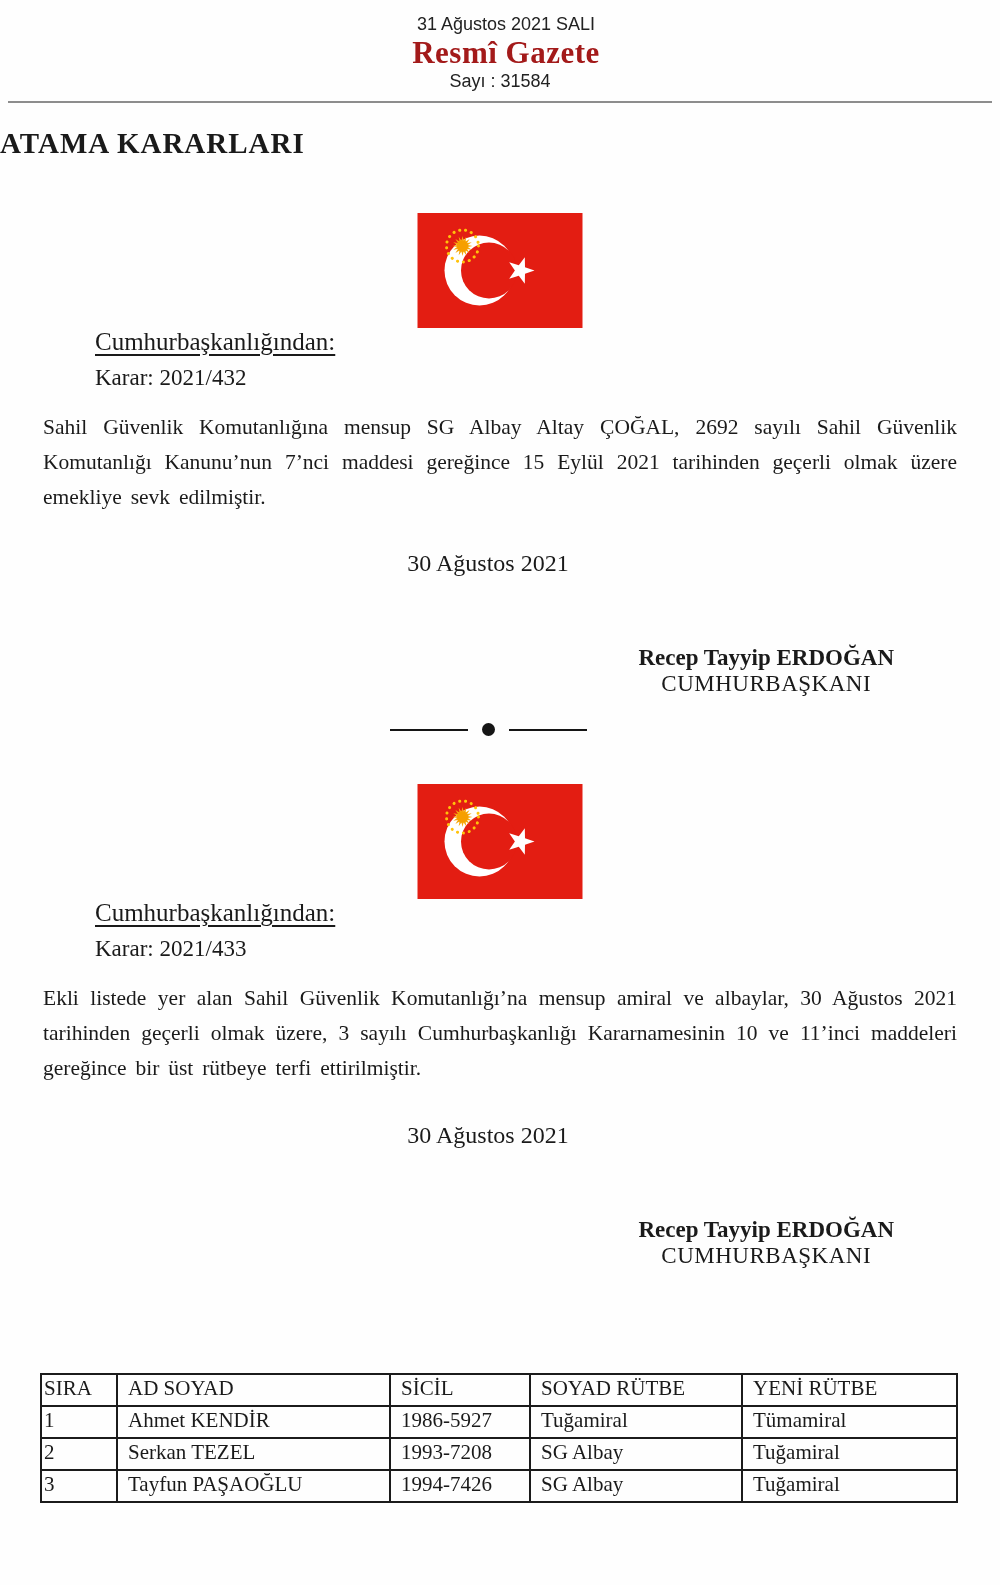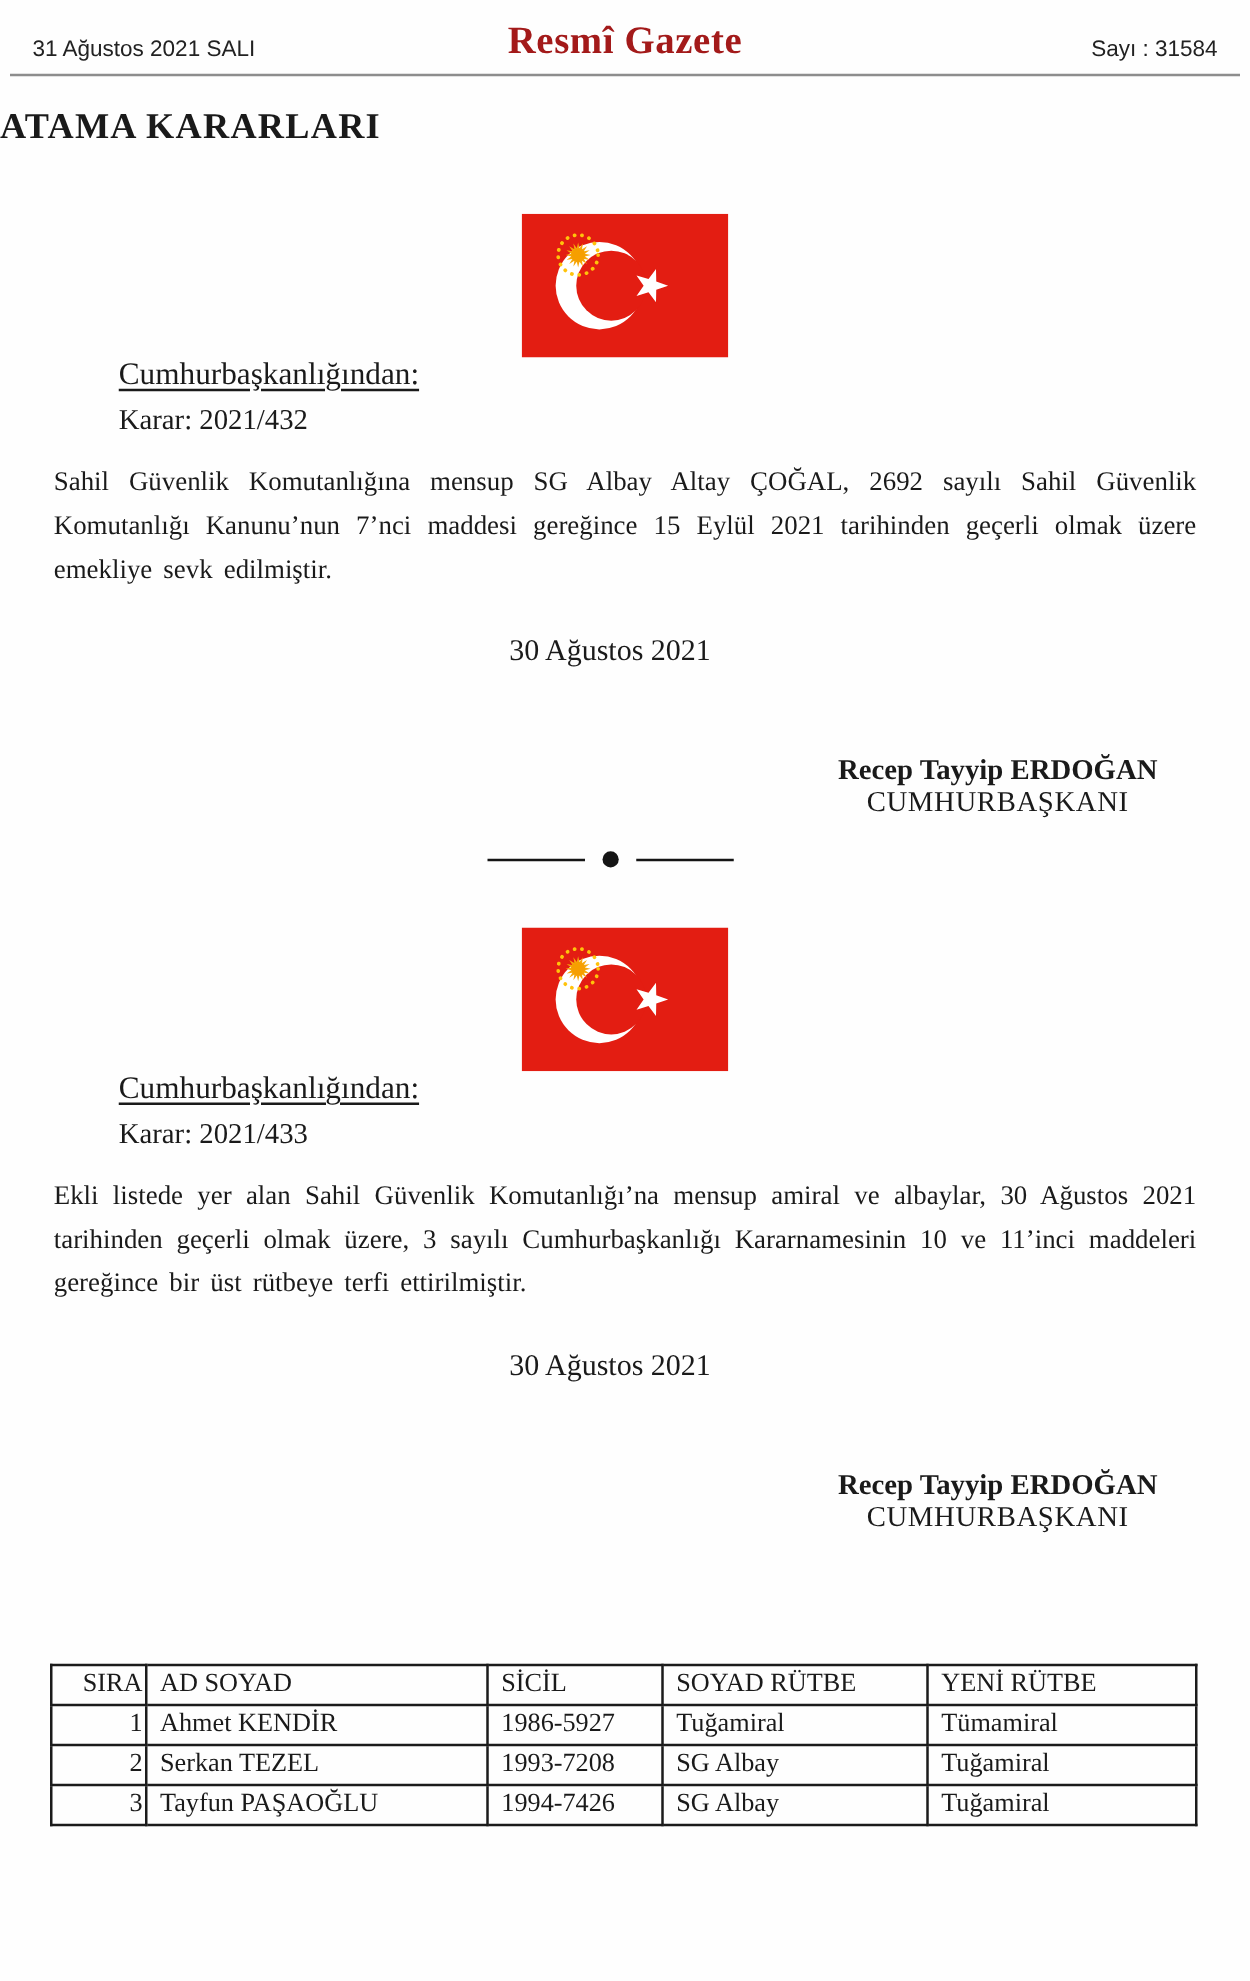--- a/index.html
+++ b/index.html
@@ -7,22 +7,23 @@
     position:relative;
     width:1000px; height:1585px;
     margin:0;
     background:#fefefe;
     font-family:"Liberation Serif", serif;
     color:#1a1a1a;
     overflow:hidden;
   }
   
   .masthead {
-    display:flex; align-items:flex-end;
+    display:flex; align-items:center;
     padding:14px 14px 0 26px;
+    flex-direction:column;
   }
   .masthead .side { flex:1; font-family:"Liberation Sans", sans-serif; font-size:18px; color:#222; }
   .masthead .side.right { text-align:right; padding-right:12px; }
   .masthead .gazette {
     flex:0 0 auto;
     font-size:31px; font-weight:bold; color:#a31a1a; letter-spacing:0.5px;
   }
   .masthead-rule { border-bottom:2px solid #8d8d8d; margin:9px 8px 0 8px; }
 
   .page-title {
@@ -49,21 +50,21 @@
     margin:19px 43px 0 43px;
     font-size:21.5px; line-height:1.62;
     text-align:justify; word-spacing:3.5px;
   }
 
   .date-line {
     text-align:center; font-size:24px; margin-top:36px;
     transform:translateX(-12px);
   }
 
-  .sig-block { display:flex; justify-content:flex-end; margin-top:68px; padding-right:74px; }
+  .sig-block { display:flex; justify-content:flex-end; margin-top:68px; padding-right:106px; }
   .sig-inner { text-align:center; }
   .sig-name { font-size:23px; font-weight:bold; }
   .sig-title { font-size:23px; margin-top:0; letter-spacing:0.5px; }
 
   
   .divider {
     display:flex; align-items:center; justify-content:center;
     gap:14px; margin-top:26px; transform:translateX(-12px);
   }
   .divider .line { width:78px; border-top:2.5px solid #151515; }
@@ -78,21 +79,21 @@
     table-layout:fixed;
   }
   .roster th, .roster td {
     border:2px solid #1b1b1b;
     padding:1px 10px 3px 10px;
     font-weight:normal;
     text-align:left;
     height:26px;
     overflow:hidden; white-space:nowrap;
   }
-  .roster th.c-sira, .roster td.c-sira { text-align:right; padding-left:2px; padding-right:2px; }
+  .roster th.c-sira, .roster td.c-sira { text-align:left; padding-left:2px; padding-right:2px; }
 </style>
 </head>
 <body>
 
 <div class="page">
 
   <div class="masthead">
     <div class="side">31 Ağustos 2021 SALI</div>
     <div class="gazette">Resmî Gazete</div>
     <div class="side right">Sayı : 31584</div>

